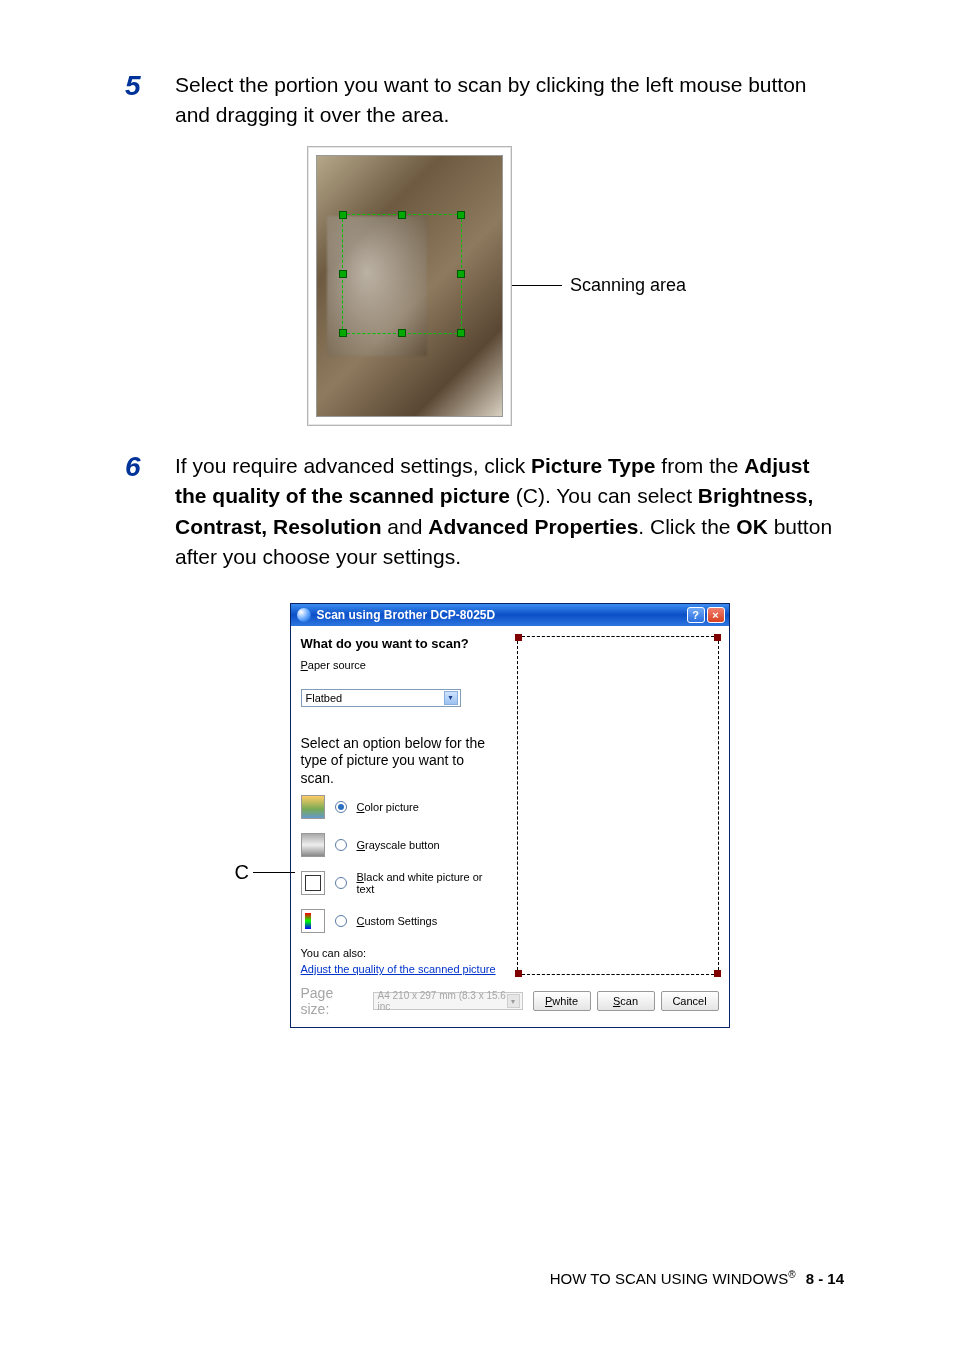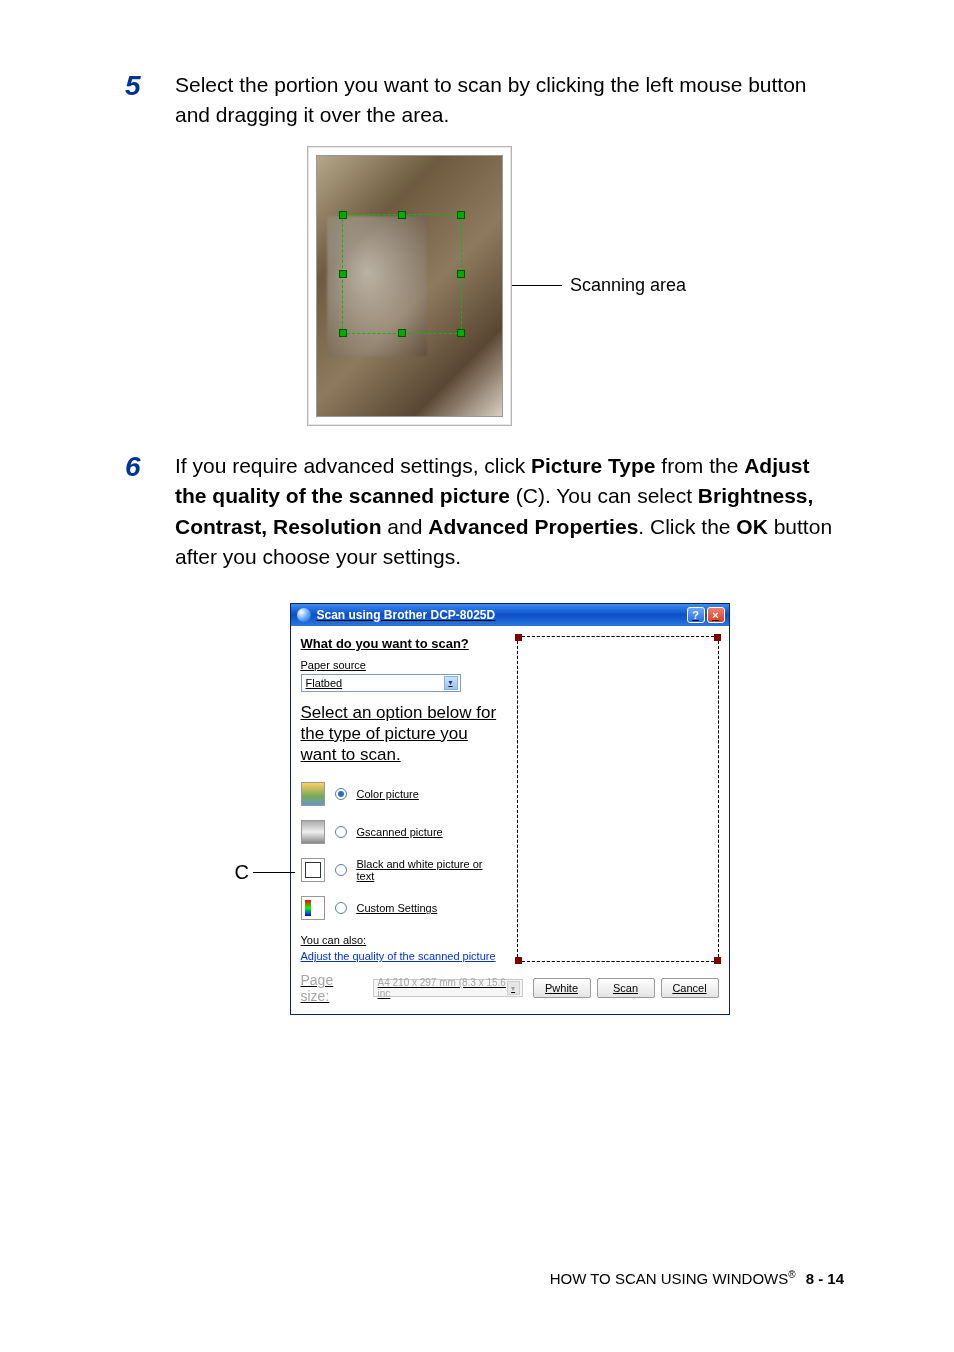--- a/index.html
+++ b/index.html
@@ -107,21 +107,20 @@
     position:relative;
     margin-left: 50px;
   }
   .dialog {
     width: 440px;
     border: 1px solid #0a246a;
     font-family: Tahoma, Arial, sans-serif;
     font-size: 11px;
     user-select:none;
     background:#fef9c3;
-    text-decoration:underline;
   }
   .titlebar {
     height: 22px;
     background: linear-gradient(to bottom,#3c8cf0,#0b4fc7 50%,#2d77e0);
     color:#fff; display:flex; align-items:center;
     padding: 0 4px 0 6px;
     font-weight:bold;
     font-size:12px;
   }
   .titlebar .ticon{
@@ -144,33 +143,33 @@
     display:flex;
     padding: 10px 10px 6px 10px;
     gap:16px;
   }
   .leftcol{
     flex:0 0 200px;
   }
   .heading{
     font-size:13px; font-weight:bold; margin-bottom:8px;
   }
-  .lbl{font-size:11px; color:#000; margin-bottom:3px;}
+  .lbl{font-size:11px; color:#000; margin-bottom:18px;}
   .combo{
     width:160px; height:18px; border:1px solid #7f9db9;
     display:flex;align-items:center;justify-content:space-between;
     padding:0 2px 0 4px; background:#fff; color:#000;
-    font-size:11px; margin-bottom:10px;
+    font-size:11px; margin-bottom:28px;
   }
   .combo .arrow{
     width:14px;height:14px;background:linear-gradient(#cde3ff,#9bc2f0);
     display:flex;align-items:center;justify-content:center;
     font-size:8px;color:#1a3a8a;border:1px solid #8bb0df;
   }
-  .promptline{font-size:17px;line-height:1.25;margin-bottom:17px;}
+  .promptline{font-size:14px;line-height:1.25;margin-bottom:8px;}
   .opt{
     display:flex;align-items:center;gap:10px;margin-bottom:14px;
   }
   .opt-icon{
     width:24px;height:24px;border:1px solid #999;background:#f6f0dc;
     display:flex;align-items:center;justify-content:center;
     overflow:hidden;flex:0 0 24px;
   }
   .opt-icon.color{background:linear-gradient(#ffcc66,#77aa55 60%,#6699cc);}
   .opt-icon.gray{background:linear-gradient(#aaa,#eee 50%,#888);}
@@ -313,21 +312,21 @@
             <div class="promptline">Select an option below for the type of picture you want to scan.</div>
 
             <div class="opt">
               <div class="opt-icon color"></div>
               <div class="radio checked"></div>
               <div class="opt-label"><span class="u">C</span><span>olor picture</span></div>
             </div>
             <div class="opt">
               <div class="opt-icon gray"></div>
               <div class="radio"></div>
-              <div class="opt-label"><span class="u">G</span><span>scanned picture</span></div>
+              <div class="opt-label"><span class="u">G</span><span>rayscale button</span></div>
             </div>
             <div class="opt">
               <div class="opt-icon bw"></div>
               <div class="radio"></div>
               <div class="opt-label"><span class="u">B</span><span>lack and white picture or text</span></div>
             </div>
             <div class="opt">
               <div class="opt-icon custom"></div>
               <div class="radio"></div>
               <div class="opt-label"><span class="u">C</span><span>ustom Settings</span></div>

